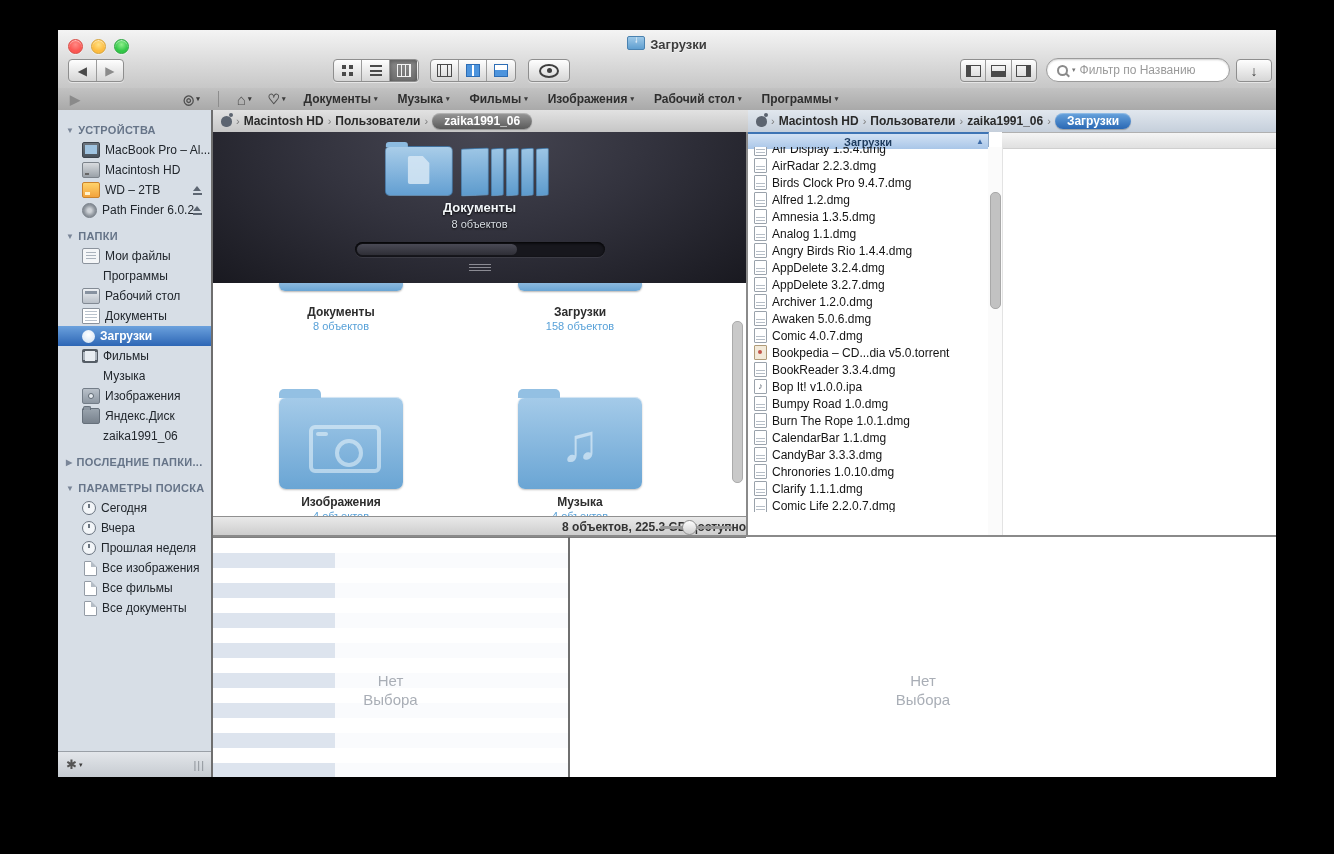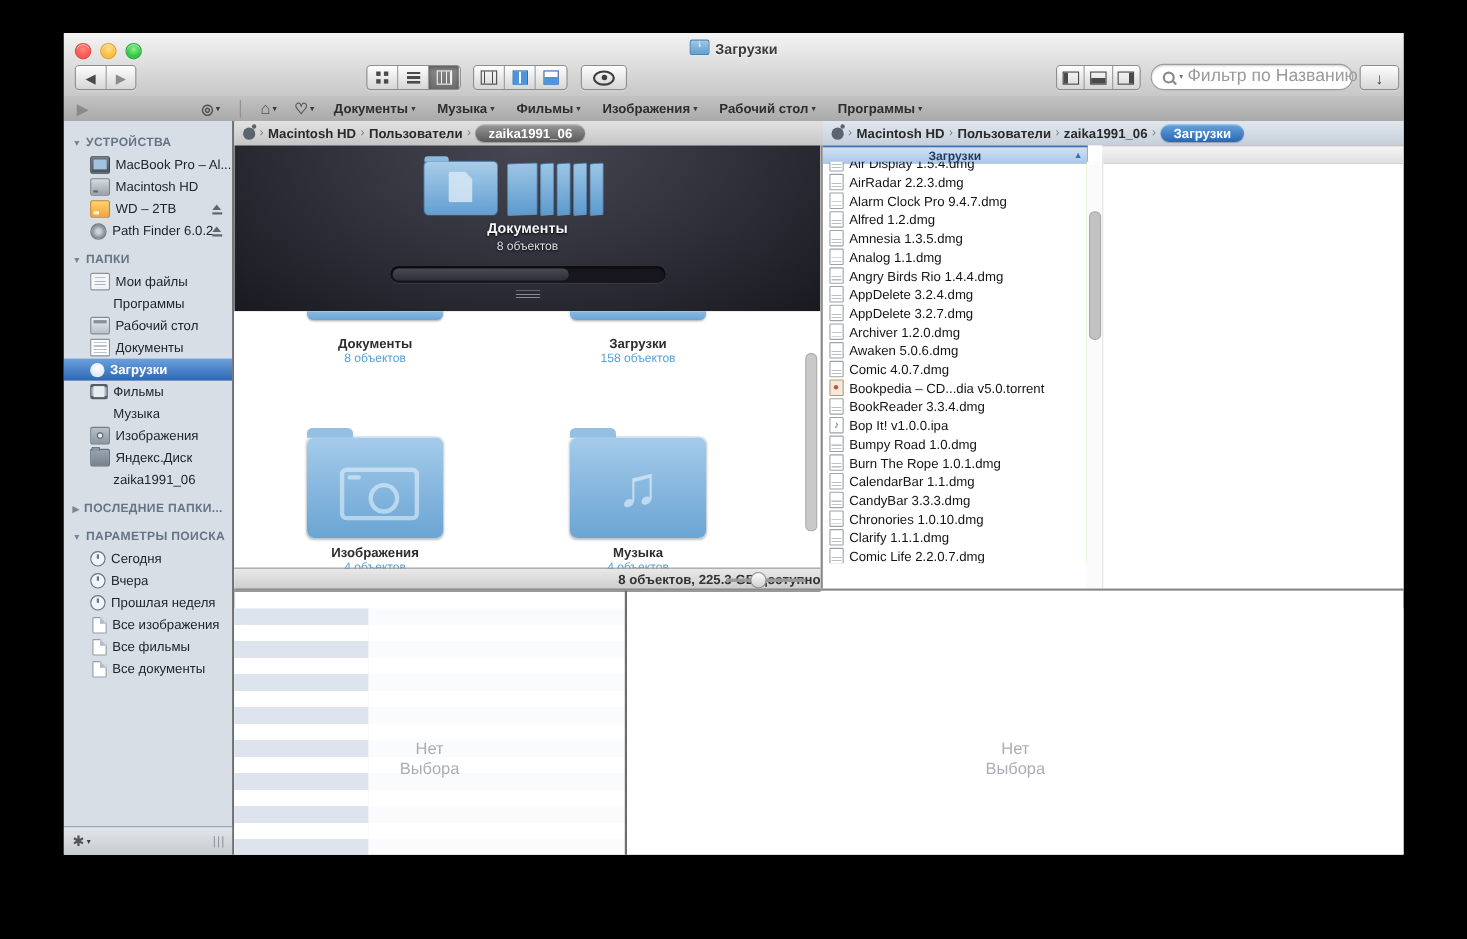--- a/index.html
+++ b/index.html
@@ -44,21 +44,21 @@
   .glyph-splith{width:12px;height:11px;border:1px solid #2d6db5;background:linear-gradient(#fff 0 5px,#4d94dd 5px);}
   .eye{width:16px;height:10px;border:2px solid #3f3f3f;border-radius:50%;position:relative;}
   .eye::after{content:"";position:absolute;left:50%;top:50%;width:5px;height:5px;margin:-2.5px 0 0 -2.5px;border-radius:50%;background:#3f3f3f;}
   .pane-ic{width:13px;height:10px;border:1px solid currentColor;}
   .pane-ic.l{background:linear-gradient(90deg,currentColor 0 4px,transparent 4px);}
   .pane-ic.b{background:linear-gradient(transparent 0 5px,currentColor 5px);}
   .pane-ic.r{background:linear-gradient(90deg,transparent 0 9px,currentColor 9px);}
 
   .searchbox{position:absolute;top:28px;height:22px;background:#fff;border:1px solid #9b9b9b;border-radius:12px;
     box-shadow:inset 0 1px 2px rgba(0,0,0,.2);display:flex;align-items:center;padding:0 10px;gap:4px;}
-  .searchbox .ph{color:#9a9a9a;font-size:16px;white-space:nowrap;}
+  .searchbox .ph{color:#9a9a9a;font-size:12px;white-space:nowrap;}
   .mag{width:7px;height:7px;border:2px solid #8a8a8a;border-radius:50%;position:relative;flex:none;}
   .mag::after{content:"";position:absolute;width:5px;height:2px;background:#8a8a8a;transform:rotate(45deg);right:-4px;bottom:-2px;}
   .mini-dd{font-size:7px;color:#777;}
 
   
   .dropbar{position:absolute;left:0;top:58px;width:100%;height:22px;
     background:linear-gradient(#c2c2c2,#a9a9a9);border-bottom:1px solid #7d7d7d;
     display:flex;align-items:center;font-size:12px;font-weight:bold;color:#2e2e2e;}
   .dropbar .sep{width:1px;height:16px;background:#8d8d8d;margin:0 10px;}
   .db-ic{margin:0 8px;color:#4f4f4f;font-size:13px;display:inline-flex;align-items:center;gap:2px;}
@@ -505,21 +505,21 @@
             <div class="file-row">
               <span class="fi fi-dmg"></span>
               <span class="fname">Air Display 1.5.4.dmg</span>
             </div>
             <div class="file-row">
               <span class="fi fi-dmg"></span>
               <span class="fname">AirRadar 2.2.3.dmg</span>
             </div>
             <div class="file-row">
               <span class="fi fi-dmg"></span>
-              <span class="fname">Alarm Clock Pro 9.4.7.dmg</span>
+              <span class="fname">Birds Clock Pro 9.4.7.dmg</span>
             </div>
             <div class="file-row">
               <span class="fi fi-dmg"></span>
               <span class="fname">Alfred 1.2.dmg</span>
             </div>
             <div class="file-row">
               <span class="fi fi-dmg"></span>
               <span class="fname">Amnesia 1.3.5.dmg</span>
             </div>
             <div class="file-row">

